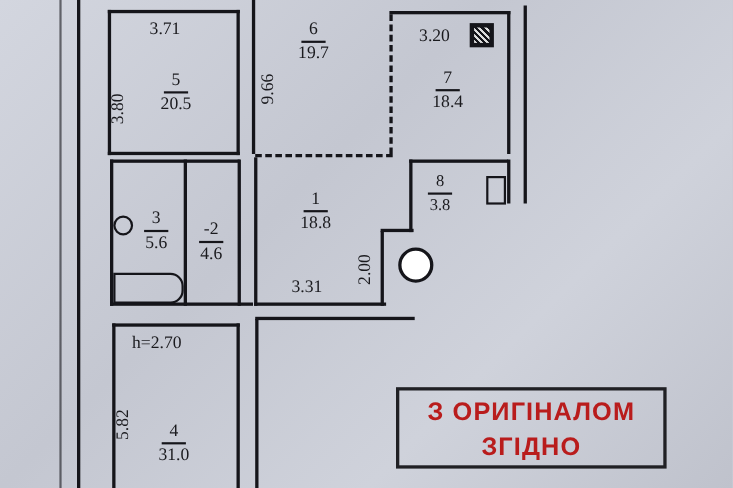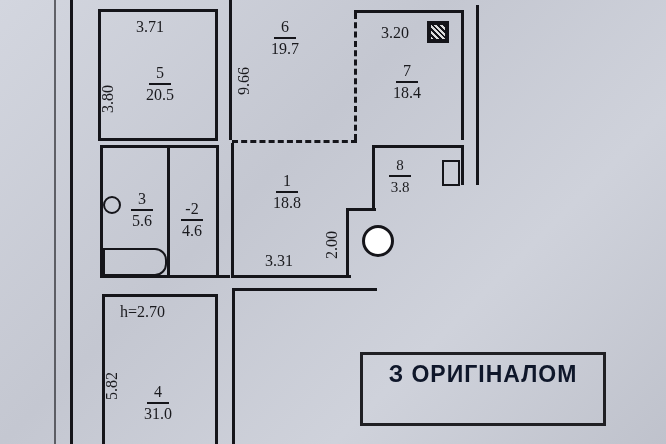--- a/index.html
+++ b/index.html
@@ -7,21 +7,21 @@
   .paper{position:absolute;inset:0;background:linear-gradient(135deg,#d3d6df 0%,#c4c7d1 40%,#cfd2db 70%,#bfc2cc 100%);}
   .w{position:absolute;background:#15151a;}
   .dash{position:absolute;border-top:3px dashed #15151a;}
   .vdash{position:absolute;border-left:3px dashed #15151a;}
   .room{position:absolute;}
   .lbl{position:absolute;text-align:center;font-size:16px;line-height:18px;}
   .num{display:block;}
   .bar{display:block;height:2px;background:#15151a;margin:1px auto;width:22px;}
   .dim{position:absolute;font-size:16px;}
   .rot{transform:rotate(-90deg);transform-origin:center;}
-  .stamp{position:absolute;left:360px;top:352px;width:246px;height:74px;border:3px solid #202024;font-family:"Liberation Sans","DejaVu Sans",sans-serif;font-size:23px;font-weight:bold;text-align:center;color:#0f172a;line-height:32px;padding-top:3px;box-sizing:border-box;}
+  .stamp{position:absolute;left:360px;top:352px;width:246px;height:74px;border:3px solid #202024;font-family:"Liberation Sans","DejaVu Sans",sans-serif;font-size:23px;font-weight:bold;text-align:center;color:#b91c1c;line-height:32px;padding-top:3px;box-sizing:border-box;}
   .stamp span{display:block;letter-spacing:1px;}
   .circle{position:absolute;left:362px;top:225px;width:32px;height:32px;border-radius:50%;border:3px solid #15151a;background:#fff;box-sizing:border-box;}
   .vent{position:absolute;left:427px;top:21px;width:22px;height:22px;background:#15151a;}
   .vent:after{content:"";position:absolute;left:4px;top:4px;width:14px;height:14px;background:repeating-linear-gradient(45deg,#ddd 0 2px,#15151a 2px 4px);}
 </style>
 </head>
 <body>
 
 <div class="paper"></div>
 
@@ -128,13 +128,14 @@
   <div class="dim rot" style="left:98px;top:377px">5.82</div>
   <div class="lbl" style="left:138px;top:383px;width:40px">
     <span class="num">4</span>
       <span class="bar"></span>
       <span class="num">31.0</span>
   </div>
 </div>
 
 <div class="stamp">
   <span>З ОРИГІНАЛОМ</span>
+  <span>ЗГІДНО</span>
 </div>
 
 </body></html>

